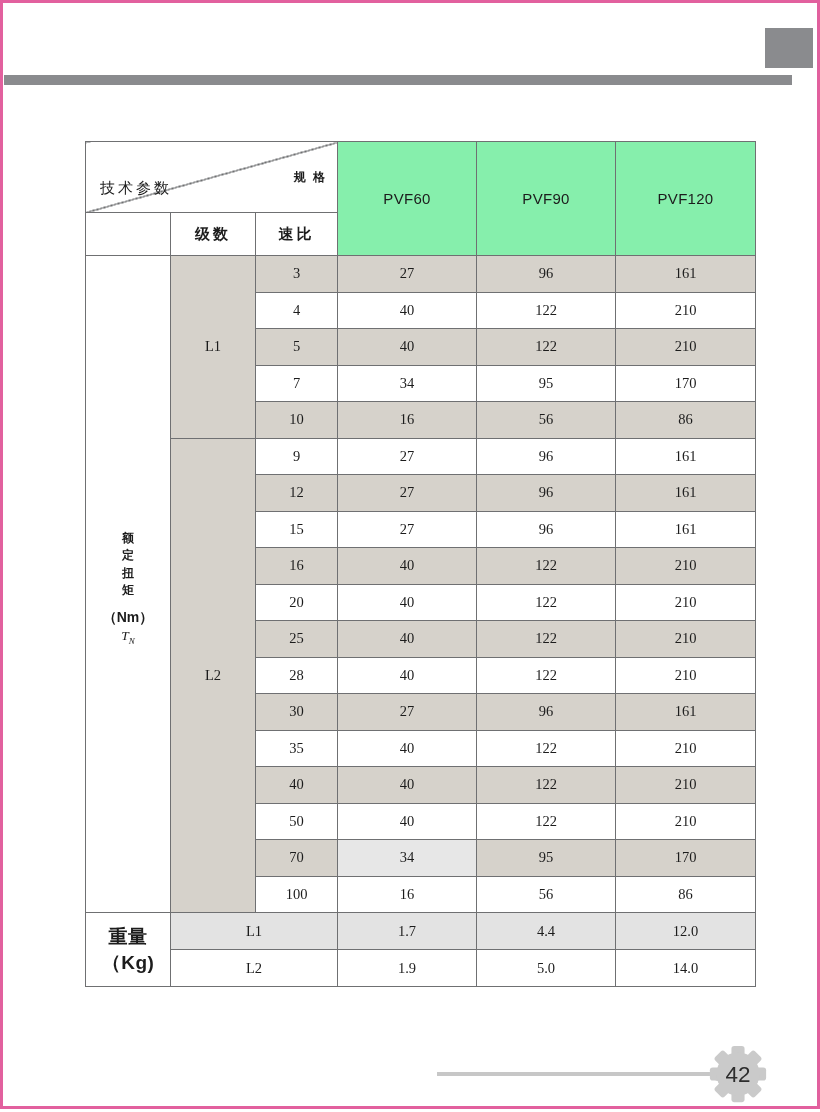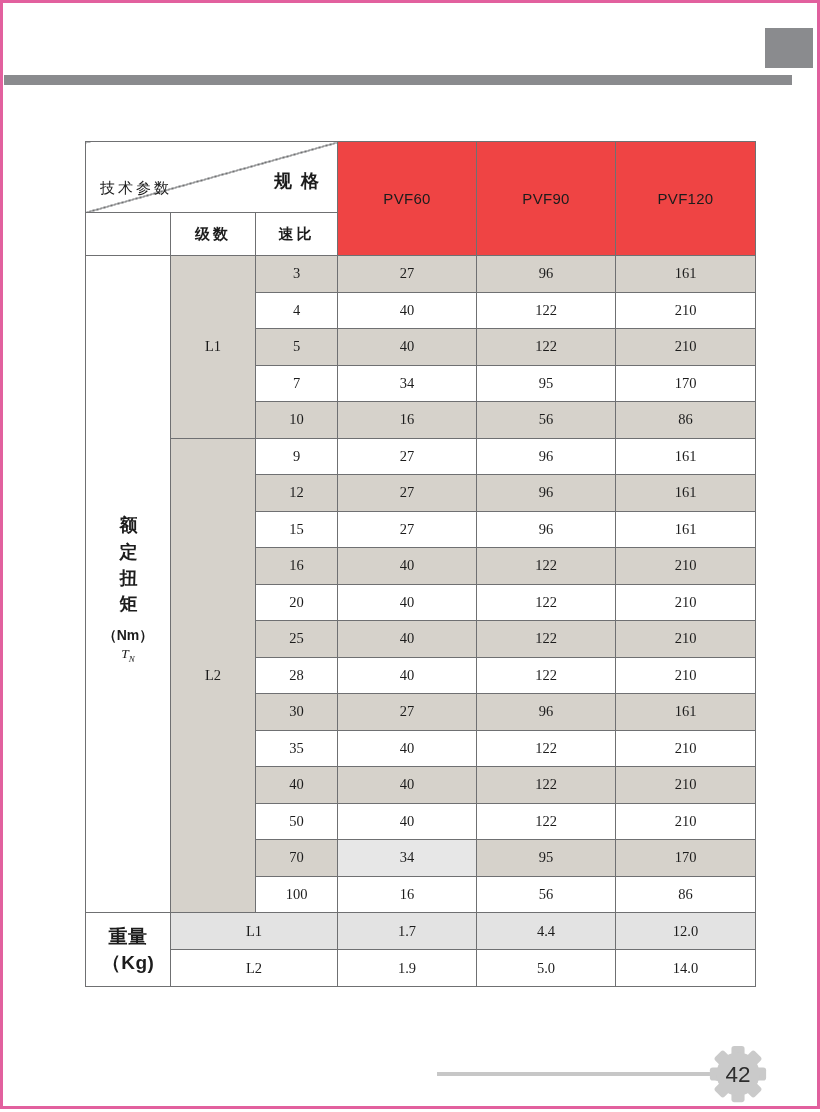--- a/index.html
+++ b/index.html
@@ -19,39 +19,39 @@
   .top-bar{position:absolute;left:4px;top:75px;width:788px;height:10px;background:var(--bar-gray);}
   .top-block{position:absolute;left:765px;top:28px;width:48px;height:40px;background:var(--bar-gray);}
 
   table.spec{position:absolute;left:85px;top:141px;border-collapse:collapse;table-layout:fixed;width:670px;}
   table.spec td,table.spec th{border:1px solid var(--line);padding:0;text-align:center;vertical-align:middle;color:#1c1c1c;}
   tr.hrow1{height:71px;}
   tr.hrow2{height:43px;}
   tbody.torque tr{height:36.5px;}
   tbody.weight tr{height:37px;}
 
-  th.pvf{font-weight:400;font-size:15px;letter-spacing:0.3px;background:#ef4444;}
+  th.pvf{font-weight:400;font-size:15px;letter-spacing:0.3px;background:#86efac;}
   .cn{font-weight:700;font-size:15px;letter-spacing:3px;}
   td.diag{position:relative;background:
     linear-gradient(to bottom right,
       transparent calc(50% - 0.7px),
       var(--line) calc(50% - 0.7px),
       var(--line) calc(50% + 0.7px),
       transparent calc(50% + 0.7px));}
-  .diag-tr{position:absolute;top:27px;right:16px;font-weight:700;font-size:18px;letter-spacing:2px;text-align:right;}
+  .diag-tr{position:absolute;top:27px;right:10px;font-weight:700;font-size:12px;letter-spacing:2px;text-align:right;}
   .diag-bl{position:absolute;bottom:14px;left:14px;font-weight:400;font-size:15px;letter-spacing:3px;}
 
   td.num{font-family:"Liberation Serif","DejaVu Serif",serif;font-size:14.5px;background:#fff;}
   td.shade{background:var(--shade-warm);}
   td.light{background:var(--shade-light);}
   td.shade-cool{background:var(--shade-cool);}
   td.group-cell{background:var(--shade-warm);font-family:"Liberation Serif","DejaVu Serif",serif;font-size:14.5px;}
 
   td.torque-cell{background:#fff;}
-  .vtext{width:17px;margin:8px auto;font-weight:700;font-size:18px;line-height:1.45;word-break:break-all;letter-spacing:0;}
+  .vtext{width:17px;margin:8px auto;font-weight:700;font-size:12px;line-height:1.45;word-break:break-all;letter-spacing:0;}
   .vunit{font-weight:700;font-size:14px;margin-top:10px;letter-spacing:0;}
   .vsym{font-family:"Liberation Serif","DejaVu Serif",serif;font-style:italic;font-size:13.5px;margin-top:1px;}
   .vsym sub{font-size:9px;}
   td.weight-label{font-weight:700;font-size:19px;letter-spacing:0.5px;background:#fff;}
 
   .footer-line{position:absolute;left:437px;top:1072px;width:276px;height:4px;background:var(--footer-gray);}
   .footer-dot{position:absolute;left:712px;top:1068px;width:13px;height:13px;border-radius:50%;background:var(--footer-gray);}
   .gear-badge{position:absolute;left:708px;top:1044px;width:60px;height:60px;}
 </style>
 </head>

